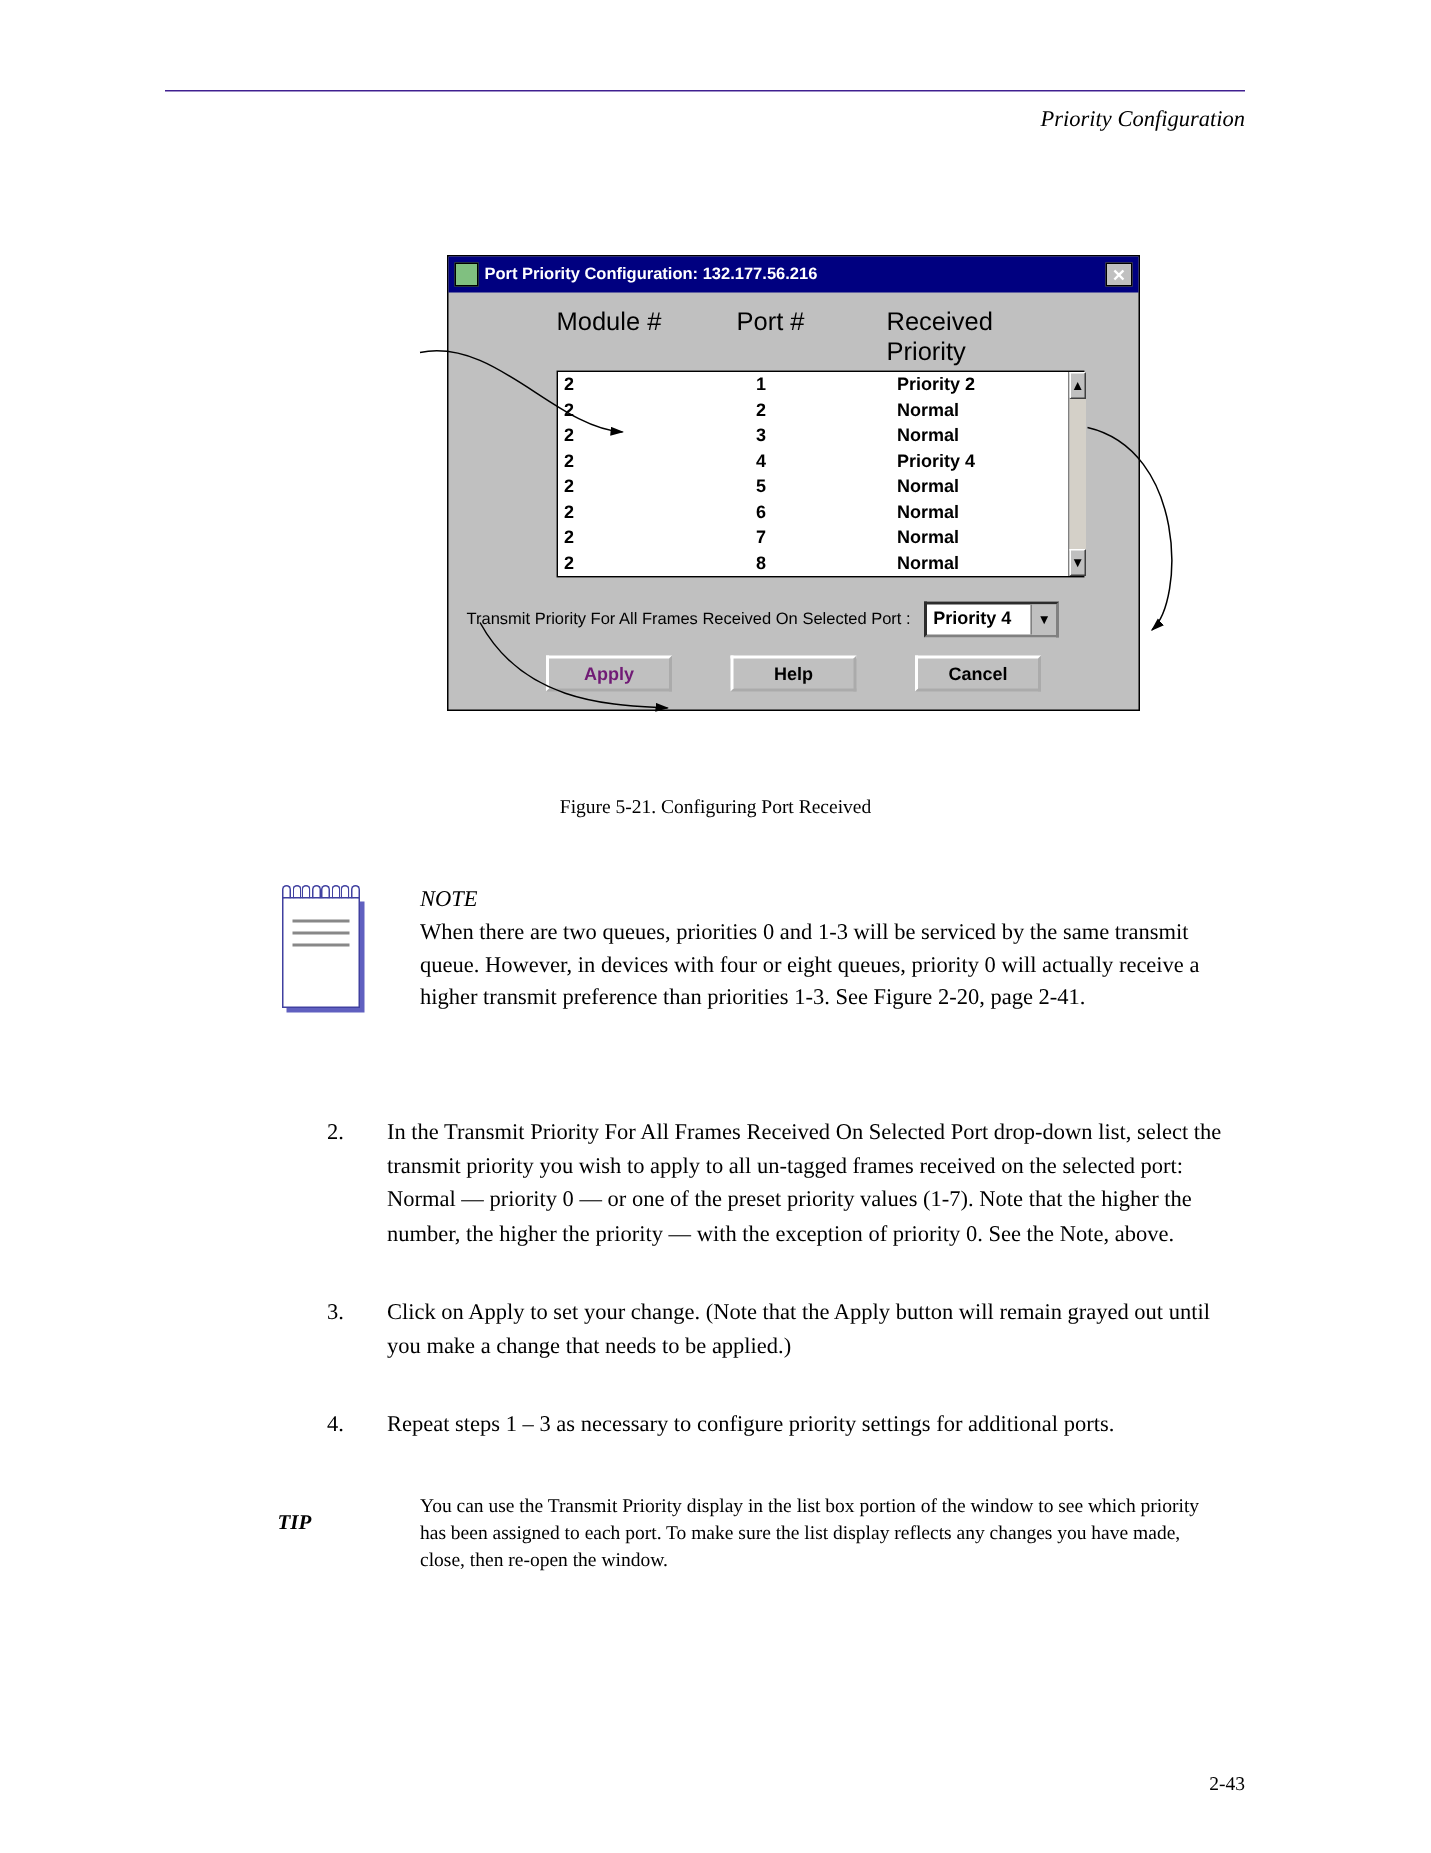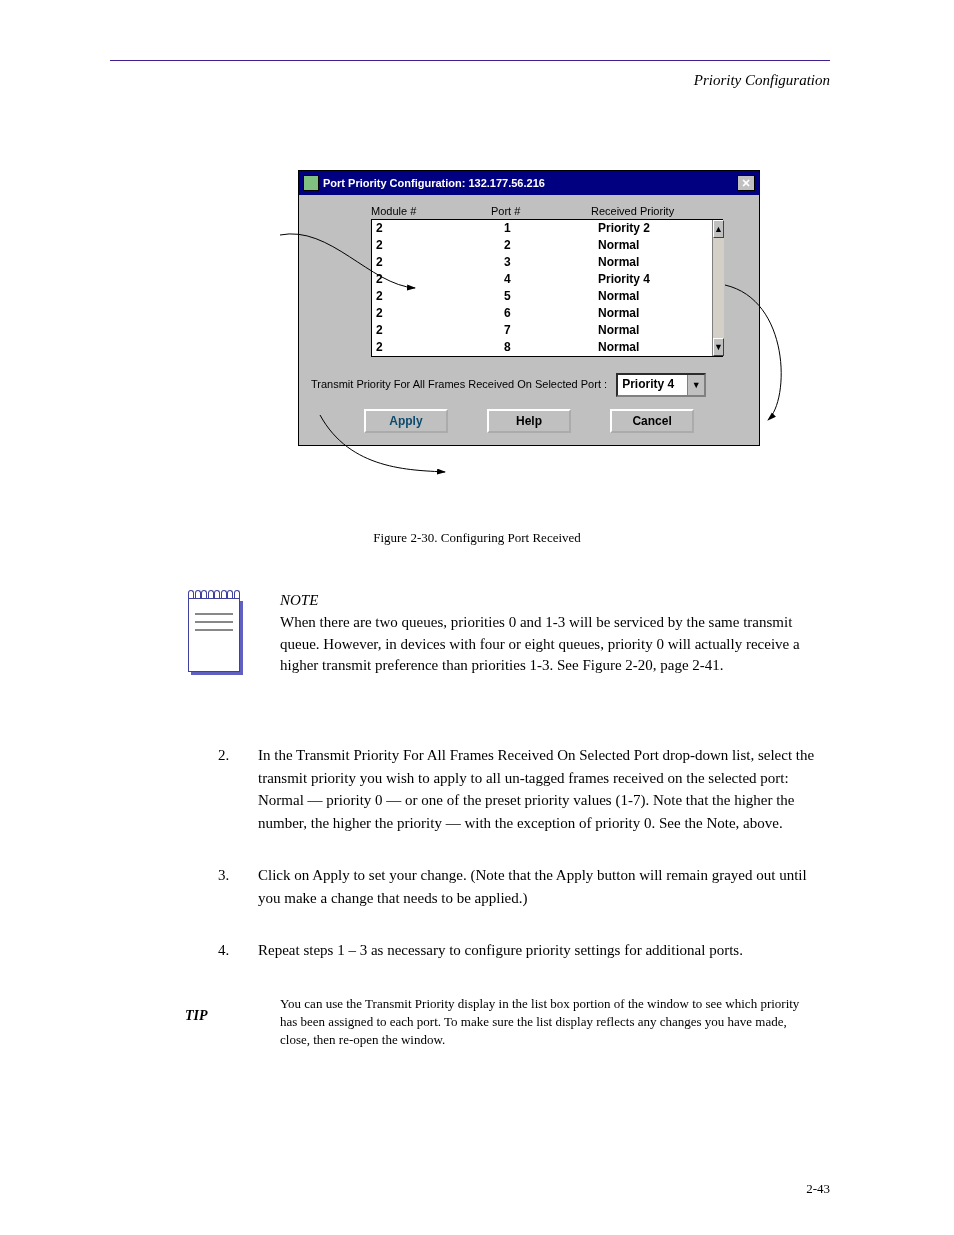--- a/index.html
+++ b/index.html
@@ -8,41 +8,41 @@
 .header-text{position:absolute;top:72px;right:124px;font-style:italic;font-size:15px}
 .diagram-area{position:absolute;top:170px;left:298px;width:520px}
 
 .dlg{width:460px;border:1px solid #000;background:#c0c0c0;font-family:"MS Sans Serif",Arial,sans-serif;font-size:11px}
 .titlebar{background:#000080;color:#fff;height:20px;padding:2px 4px;display:flex;align-items:center;font-weight:bold}
 .titlebar .app-icon{width:14px;height:14px;background:#80c080;border:1px solid #000;margin-right:4px;display:inline-block}
 .titlebar .spacer{flex:1}
 .close-btn{width:16px;height:14px;background:#c0c0c0;border:1px solid #000;display:flex;align-items:center;justify-content:center;font-weight:bold;font-size:11px}
 .body-area{padding:8px 12px 12px 12px}
 .tbl-wrap{margin-left:60px;margin-top:2px}
-.col-heads{display:flex;font-size:11px}
+.col-heads{display:flex;font-size:17px}
 .col-heads div:nth-child(1){width:120px}
 .col-heads div:nth-child(2){width:100px}
 .col-heads div:nth-child(3){width:120px}
 .listbox{margin-top:2px;width:350px;border:1px solid #000;background:#fff;display:flex}
 .list-rows{flex:1}
 .list-row{display:flex;padding:0 4px;font-weight:bold;font-size:12px;line-height:17px}
 .list-row span:nth-child(1){width:128px}
 .list-row span:nth-child(2){width:94px}
 .list-row span:nth-child(3){width:110px}
 .scrollbar{width:16px;background:#c0c0c0;border-left:1px solid #808080;display:flex;flex-direction:column}
 .sb-btn{height:16px;border:1px solid #fff;border-right-color:#404040;border-bottom-color:#404040;display:flex;align-items:center;justify-content:center;font-size:9px}
 .sb-track{flex:1;background:#d4d0c8}
 .controls-row{margin-top:16px;margin-bottom:12px}
 .dropdown{display:inline-block;vertical-align:middle;margin-left:6px;width:86px;border:2px inset #808080;background:#fff;height:20px}
 .dropdown-inner{display:flex;height:100%}
 .dropdown-val{flex:1;padding:2px 4px;font-weight:bold;font-size:12px}
 .drop-btn{width:16px;background:#c0c0c0;border-left:1px solid #808080;display:flex;align-items:center;justify-content:center;font-size:9px}
 .btn-row{text-align:center;margin-top:8px}
 .w95btn{display:inline-block;min-width:64px;padding:3px 8px;margin:0 18px;background:#c0c0c0;border:2px outset #fff;font-weight:bold;font-size:12px}
-.w95btn.disabled{color:#0c4a6e}
+.w95btn.disabled{color:#701a75}
 
 .svg-arrows{position:absolute;top:170px;left:220px;width:640px;height:360px;pointer-events:none}
 
 .fig-cap{position:absolute;top:530px;width:100%;text-align:center;font-size:13px}
 
 .note-icon{position:absolute;top:590px;left:188px;width:52px;height:66px}
 .note-rings{height:8px;display:flex;justify-content:space-evenly}
 .note-rings span{width:4px;height:8px;border:1px solid #4040a0;border-bottom:none;border-radius:3px 3px 0 0}
 .note-pad{height:56px;background:#fff;border:1px solid #4040a0;box-shadow:3px 3px 0 #6060c0;padding:8px 6px}
 .note-line{height:2px;background:#888;margin:6px 0}
@@ -156,21 +156,21 @@
   </defs>
 
   <path d="M60,65 C110,55 150,115 195,118" stroke="#000" fill="none" marker-end="url(#ah)"></path>
 
   <path d="M505,115 C570,130 570,230 548,250" stroke="#000" fill="none" marker-end="url(#ah)"></path>
 
   <path d="M100,245 C130,300 190,300 225,302" stroke="#000" fill="none" marker-end="url(#ah)"></path>
 </svg>
 
 <div class="fig-cap">
-  <span>Figure 2-30. </span><span>Configuring Port Received</span>
+  <span>Figure 5-21. </span><span>Configuring Port Received</span>
 </div>
 
 <div class="note-icon">
   <div class="note-rings">
       <span></span>
       <span></span>
       <span></span>
       <span></span>
       <span></span>
       <span></span>

